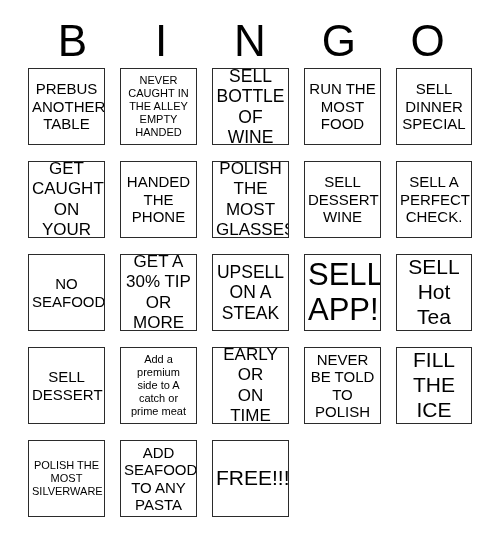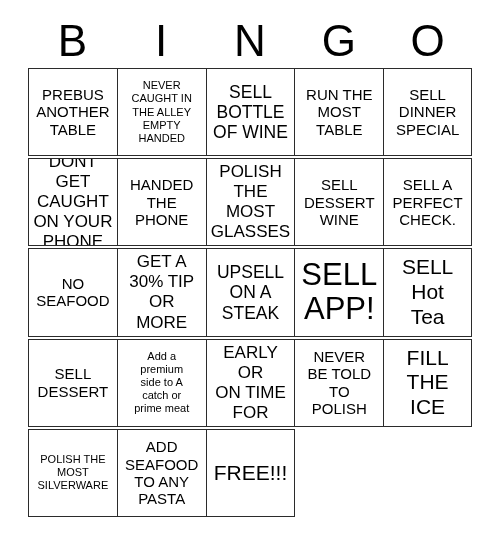--- a/index.html
+++ b/index.html
@@ -48,20 +48,21 @@
     position: absolute;
     left: 28px;
     top: 68px;
     width: 444px;
     height: 449px;
     display: grid;
     grid-template-columns: repeat(5, 1fr);
     grid-template-rows: repeat(5, 1fr);
     row-gap: 2px;
     column-gap: 0px;
+    gap: 16px;
   }
 
   .cell {
     border: 1px solid #2b2b2b;
     background: #ffffff;
     display: flex;
     align-items: center;
     justify-content: center;
     text-align: center;
     padding: 2px 3px;
@@ -115,21 +116,21 @@
 HANDED</span>
       </div>
       <div class="cell">
         <span class="cell-text sz-l">SELL
 BOTTLE
 OF WINE</span>
       </div>
       <div class="cell">
         <span class="cell-text sz-m">RUN THE
 MOST
-TABLE</span>
+FOOD</span>
       </div>
       <div class="cell">
         <span class="cell-text sz-m">SELL
 DINNER
 SPECIAL</span>
       </div>
       <div class="cell">
         <span class="cell-text sz-s">DONT GET
 CAUGHT
 ON YOUR

